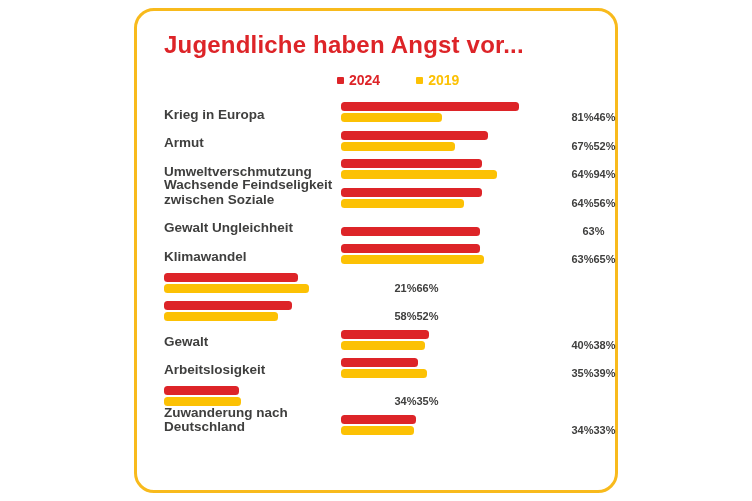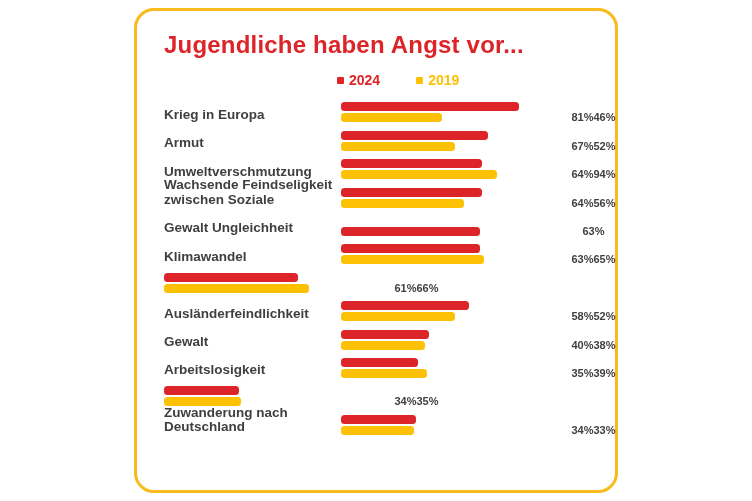--- a/index.html
+++ b/index.html
@@ -183,27 +183,26 @@
       <span class="val">65%</span>
     </div>
   </div>
 
   <div class="row">
     <div class="bars">
       <div class="bar bar-red" style="width: 134.2px;"></div>
       <div class="bar bar-yellow" style="width: 145.2px;"></div>
     </div>
     <div class="vals">
-      <span class="val">61%</span>
+      <span class="val">21%</span>
       <span class="val">66%</span>
     </div>
   </div>
 
   <div class="row">
-    <div class="row-label">Ausländerfeindlichkeit</div>
     <div class="bars">
       <div class="bar bar-red" style="width: 127.6px;"></div>
       <div class="bar bar-yellow" style="width: 114.4px;"></div>
     </div>
     <div class="vals">
       <span class="val">58%</span>
       <span class="val">52%</span>
     </div>
   </div>
 

